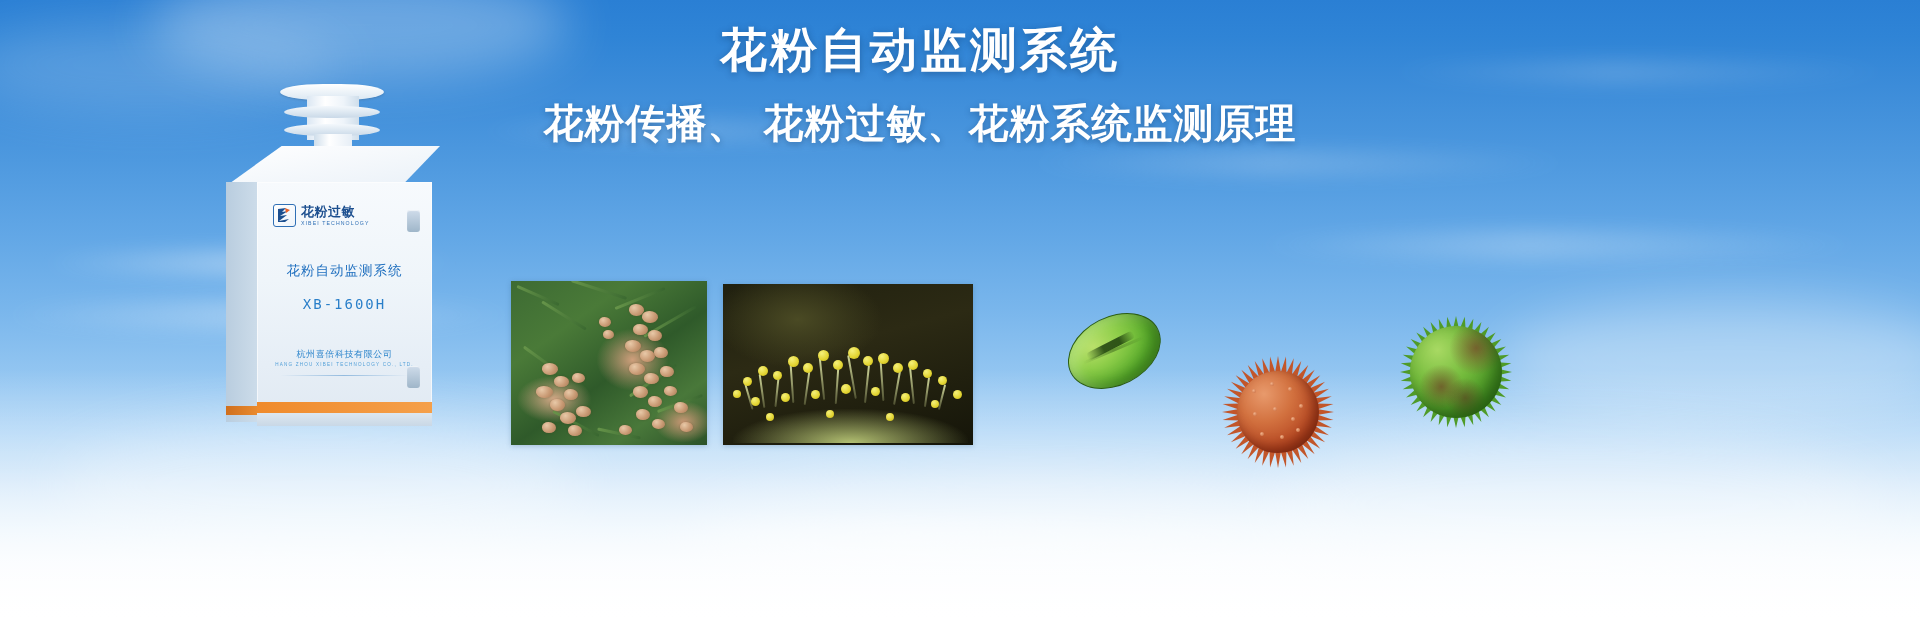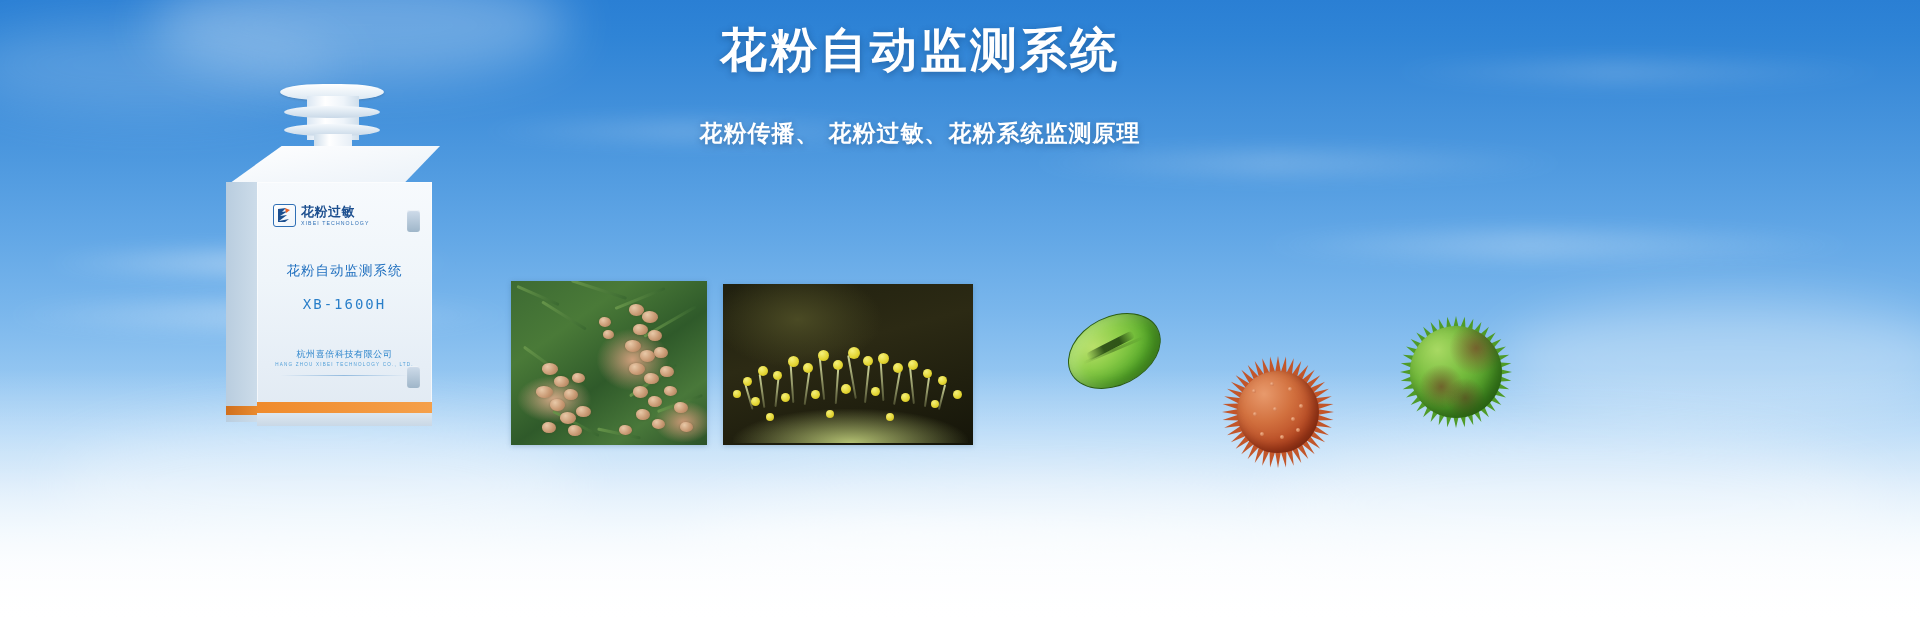--- a/index.html
+++ b/index.html
@@ -41,21 +41,21 @@
   
   .headlines{position:absolute;left:540px;top:24px;width:760px;text-align:center;
              color:#fff;z-index:30;}
   .h-title{font-family:"DejaVu Sans","Liberation Sans",sans-serif;
            font-weight:bold;font-size:47px;letter-spacing:3px;line-height:1.1;
            text-shadow:0 2px 7px rgba(12,52,100,.45);}
   .h-sub{font-family:"DejaVu Serif","Liberation Serif",serif;
          font-weight:bold;font-size:32px;letter-spacing:2px;margin-top:34px;
          text-shadow:0 2px 6px rgba(12,52,100,.40);}
   .h-sub2{font-family:"DejaVu Serif","Liberation Serif",serif;
-          font-weight:bold;font-size:23px;letter-spacing:1px;margin-top:42px;
+          font-weight:bold;font-size:40px;letter-spacing:1px;margin-top:20px;
           text-shadow:0 2px 6px rgba(12,52,100,.40);}
 
   
   .cabinet{position:absolute;left:218px;top:84px;width:230px;height:345px;z-index:25;}
 
   .chimney-top{position:absolute;left:62px;top:0;width:104px;height:16px;
     border-radius:50%/60%;
     background:linear-gradient(to bottom,#ffffff,#dbe7f2);
     box-shadow:0 1px 2px rgba(60,90,120,.35);}
   .chimney-ring{position:absolute;left:66px;width:96px;height:12px;border-radius:50%/55%;

